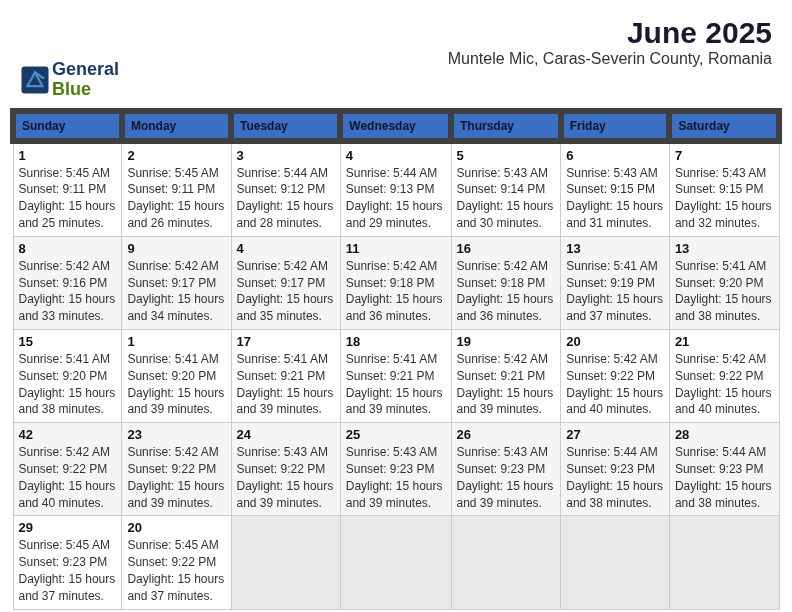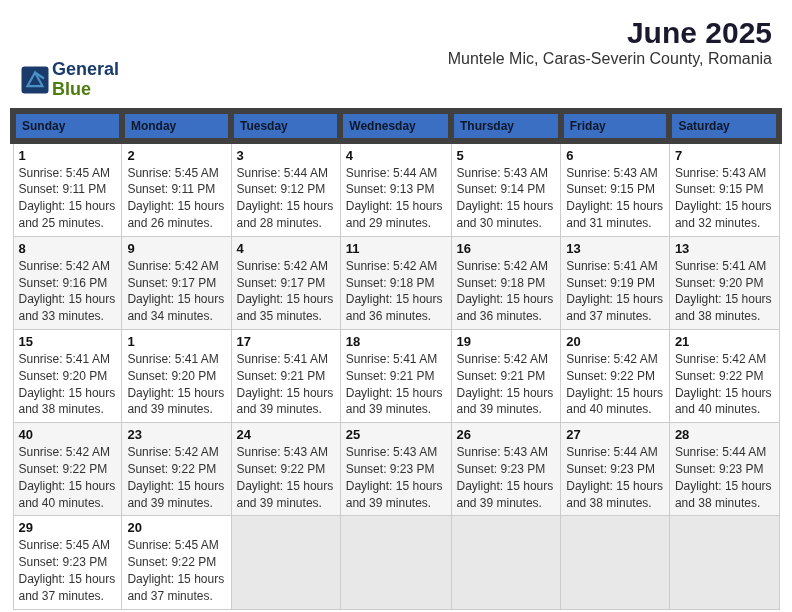--- a/index.html
+++ b/index.html
@@ -210,21 +210,21 @@
           <span class="day-number">20</span>
           <div class="day-info">Sunrise: 5:42 AM<br>Sunset: 9:22 PM<br>Daylight: 15 hours and 40 minutes.</div>
         </td>
         <td>
           <span class="day-number">21</span>
           <div class="day-info">Sunrise: 5:42 AM<br>Sunset: 9:22 PM<br>Daylight: 15 hours and 40 minutes.</div>
         </td>
       </tr>
       <tr class="week-row">
         <td>
-          <span class="day-number">40</span>
+          <span class="day-number">42</span>
           <div class="day-info">Sunrise: 5:42 AM<br>Sunset: 9:22 PM<br>Daylight: 15 hours and 40 minutes.</div>
         </td>
         <td>
           <span class="day-number">23</span>
           <div class="day-info">Sunrise: 5:42 AM<br>Sunset: 9:22 PM<br>Daylight: 15 hours and 39 minutes.</div>
         </td>
         <td>
           <span class="day-number">24</span>
           <div class="day-info">Sunrise: 5:43 AM<br>Sunset: 9:22 PM<br>Daylight: 15 hours and 39 minutes.</div>
         </td>

